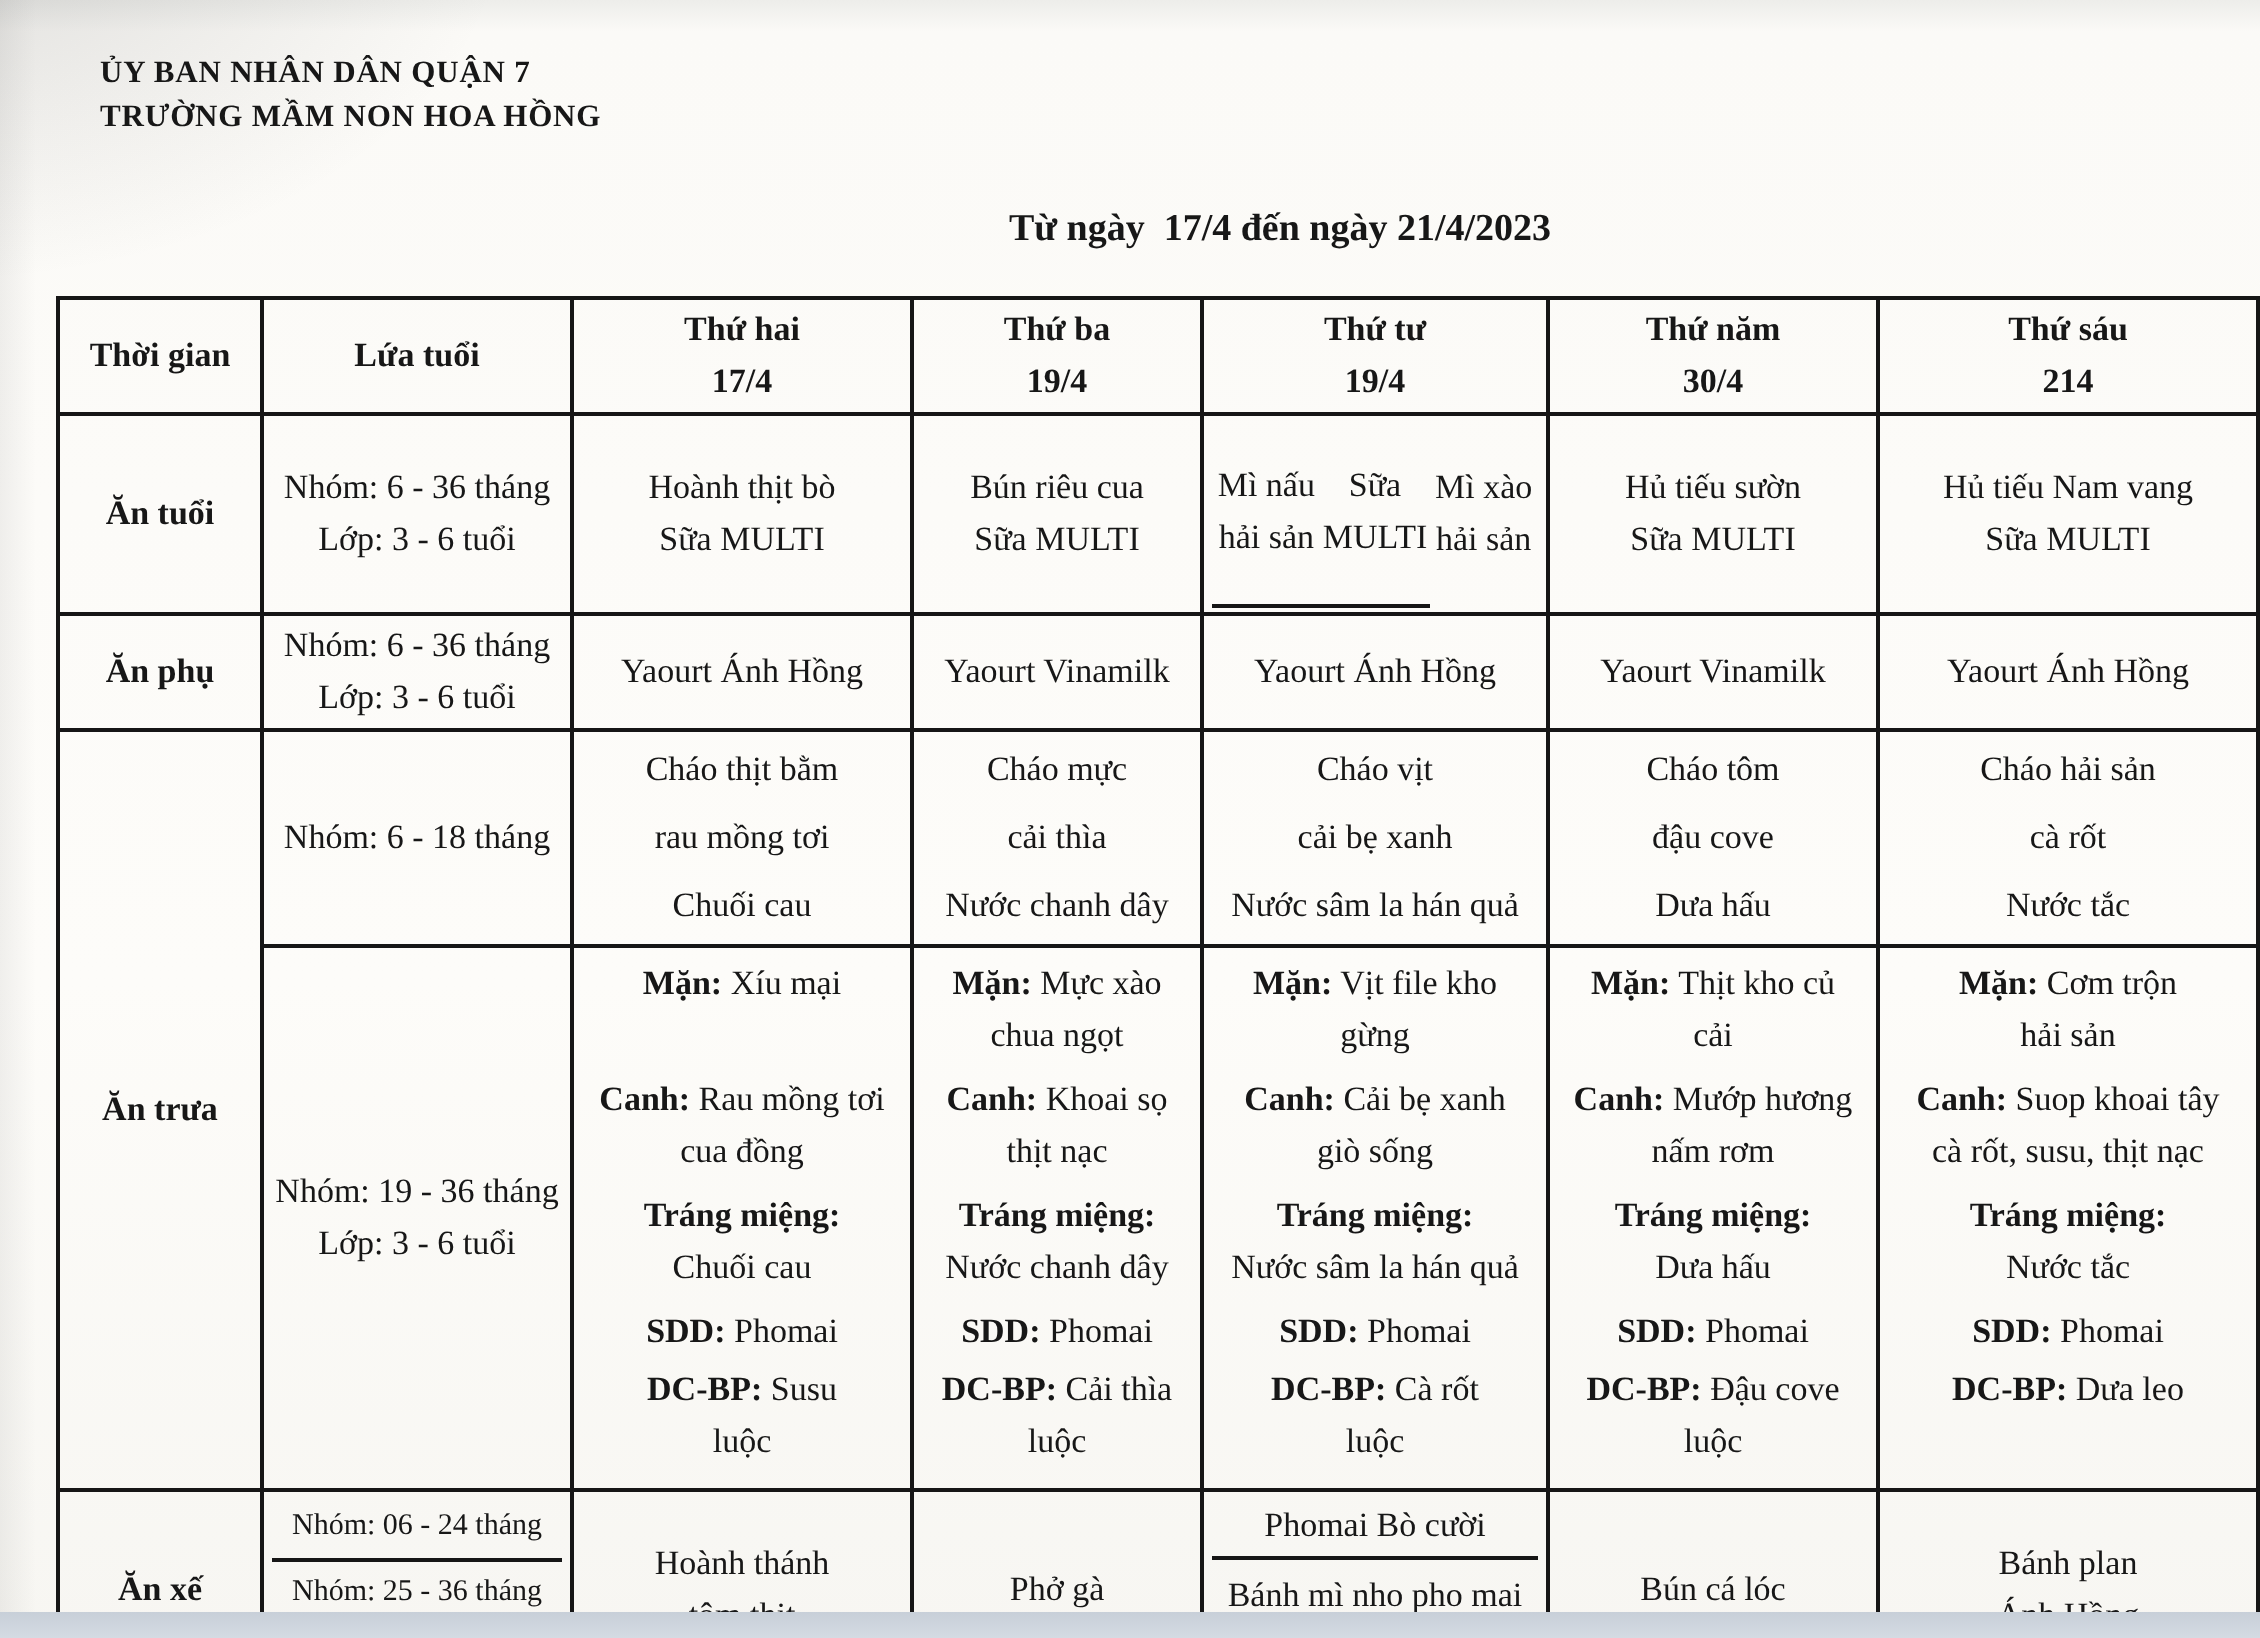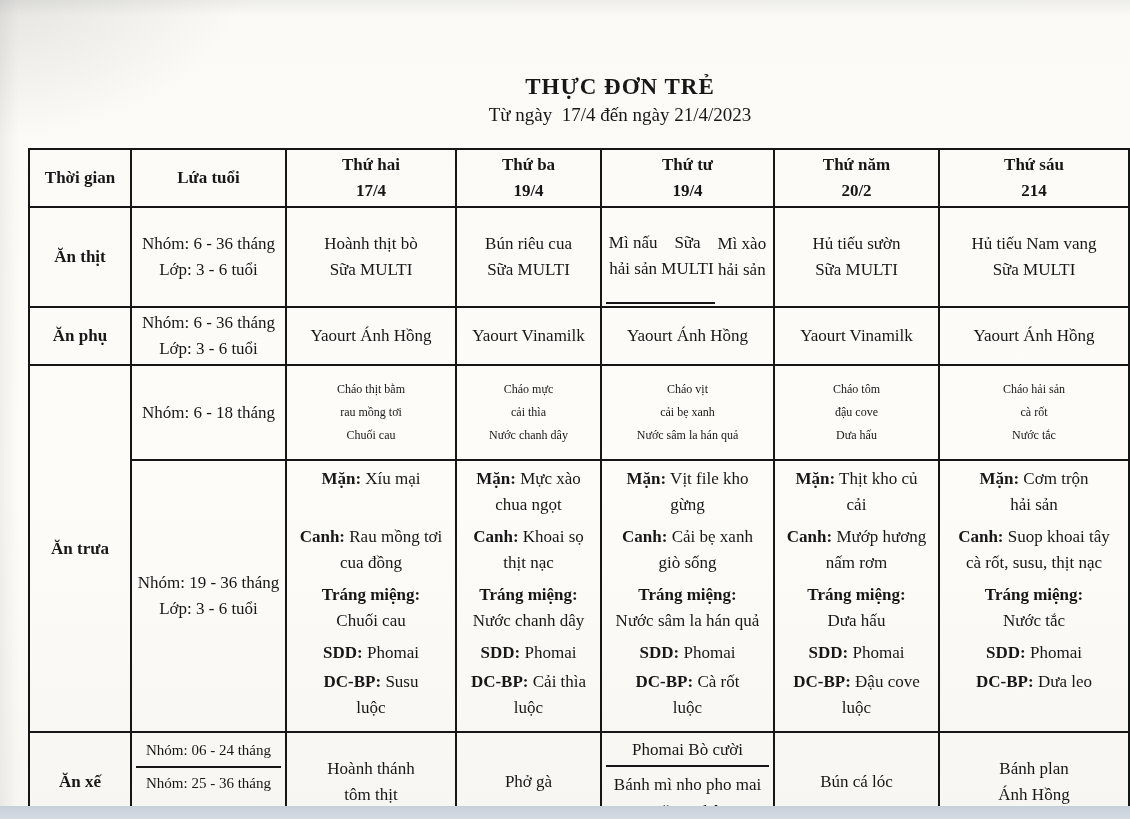--- a/index.html
+++ b/index.html
@@ -21,43 +21,43 @@
   }
   .org{
     position:absolute;left:50px;top:26px;
     font-weight:bold;font-size:15.5px;line-height:22px;letter-spacing:0.4px;
   }
   .title{
     position:absolute;left:340px;top:74px;width:560px;text-align:center;
     font-weight:bold;font-size:23px;letter-spacing:1px;
   }
   .subtitle{
-    position:absolute;left:340px;top:104px;width:560px;text-align:center;
-    font-weight:normal;font-size:19px;white-space:pre;
+    position:absolute;left:360px;top:104px;width:560px;text-align:center;
+    font-weight:bold;font-size:19px;white-space:pre;
   }
   table.menu{
     position:absolute;left:28px;top:148px;width:1100px;
     border-collapse:collapse;table-layout:fixed;
   }
   table.menu td{
     border:2px solid #161616;
     text-align:center;vertical-align:middle;
     font-size:17px;line-height:26px;
     padding:2px 4px;
     overflow:hidden;
   }
   .pre{white-space:pre-line;}
   td.hdr{font-weight:bold;font-size:16.5px;line-height:26px;}
   td.lab{font-weight:bold;font-size:17px;}
   td.age{font-size:15px;line-height:22px;}
   tr.r-hdr td{height:48px;}
   tr.r-breakfast td{height:92px;}
   tr.r-snack td{height:38px;}
   tr.r-lunch1 td{height:89px;}
-  tr.r-lunch1 td.day{line-height:23px;font-size:12px;}
+  tr.r-lunch1 td.day{line-height:34px;font-size:17px;}
   tr.r-lunch2 td{height:266px;}
   tr.r-after td{height:91px;}
   
   td.nopad{padding:0;}
   .stack3{display:flex;flex-direction:row;height:94px;}
   .stack3 > div{flex:1;display:flex;align-items:center;justify-content:center;}
   .stack3 > div.bb{border-bottom:2px solid #161616;}
   .agewrap{display:flex;flex-direction:column;height:94px;font-size:15px;}
   .agewrap > div{flex:1;display:flex;align-items:center;justify-content:center;}
   .agewrap > div.bb{border-bottom:2px solid #161616;}
@@ -73,22 +73,25 @@
   .li{min-height:58px;}
   .li.s1{min-height:29px;}
   .li b{font-weight:bold;}
   .li span{white-space:pre-line;}
 </style>
 </head>
 <body>
 
 <div class="photo">
 
-
-  <div class="title">THỰC ĐƠN TRẺ</div>
+  <div class="org">
+    <div>ỦY BAN NHÂN DÂN QUẬN 7</div>
+    <div>TRƯỜNG MẦM NON HOA HỒNG</div>
+  </div>
+
   <div class="subtitle">Từ ngày  17/4 đến ngày 21/4/2023</div>
 
   <table class="menu">
     <colgroup>
       <col style="width:102px">
         <col style="width:155px">
         <col style="width:170px">
       <col style="width:145px">
         <col style="width:173px">
         <col style="width:165px">
@@ -106,30 +109,30 @@
       <td class="hdr">
         <div>Thứ ba</div>
         <div>19/4</div>
       </td>
       <td class="hdr">
         <div>Thứ tư</div>
         <div>19/4</div>
       </td>
       <td class="hdr">
         <div>Thứ năm</div>
-        <div>20/2</div>
+        <div>30/4</div>
       </td>
       <td class="hdr">
         <div>Thứ sáu</div>
         <div>214</div>
       </td>
     </tr>
 
     <tr class="r-breakfast">
-      <td class="lab">Ăn thịt</td>
+      <td class="lab">Ăn tuổi</td>
       <td class="age pre">Nhóm:  6 - 36 tháng
 Lớp: 3 - 6 tuổi</td>
       <td class="pre">Hoành thịt bò
 Sữa MULTI</td>
       <td class="pre">Bún riêu cua
 Sữa MULTI</td>
       <td class="nopad">
         <div class="stack3">
           <div class="bb">Mì nấu hải sản</div>
           <div class="bb">Sữa MULTI</div>

